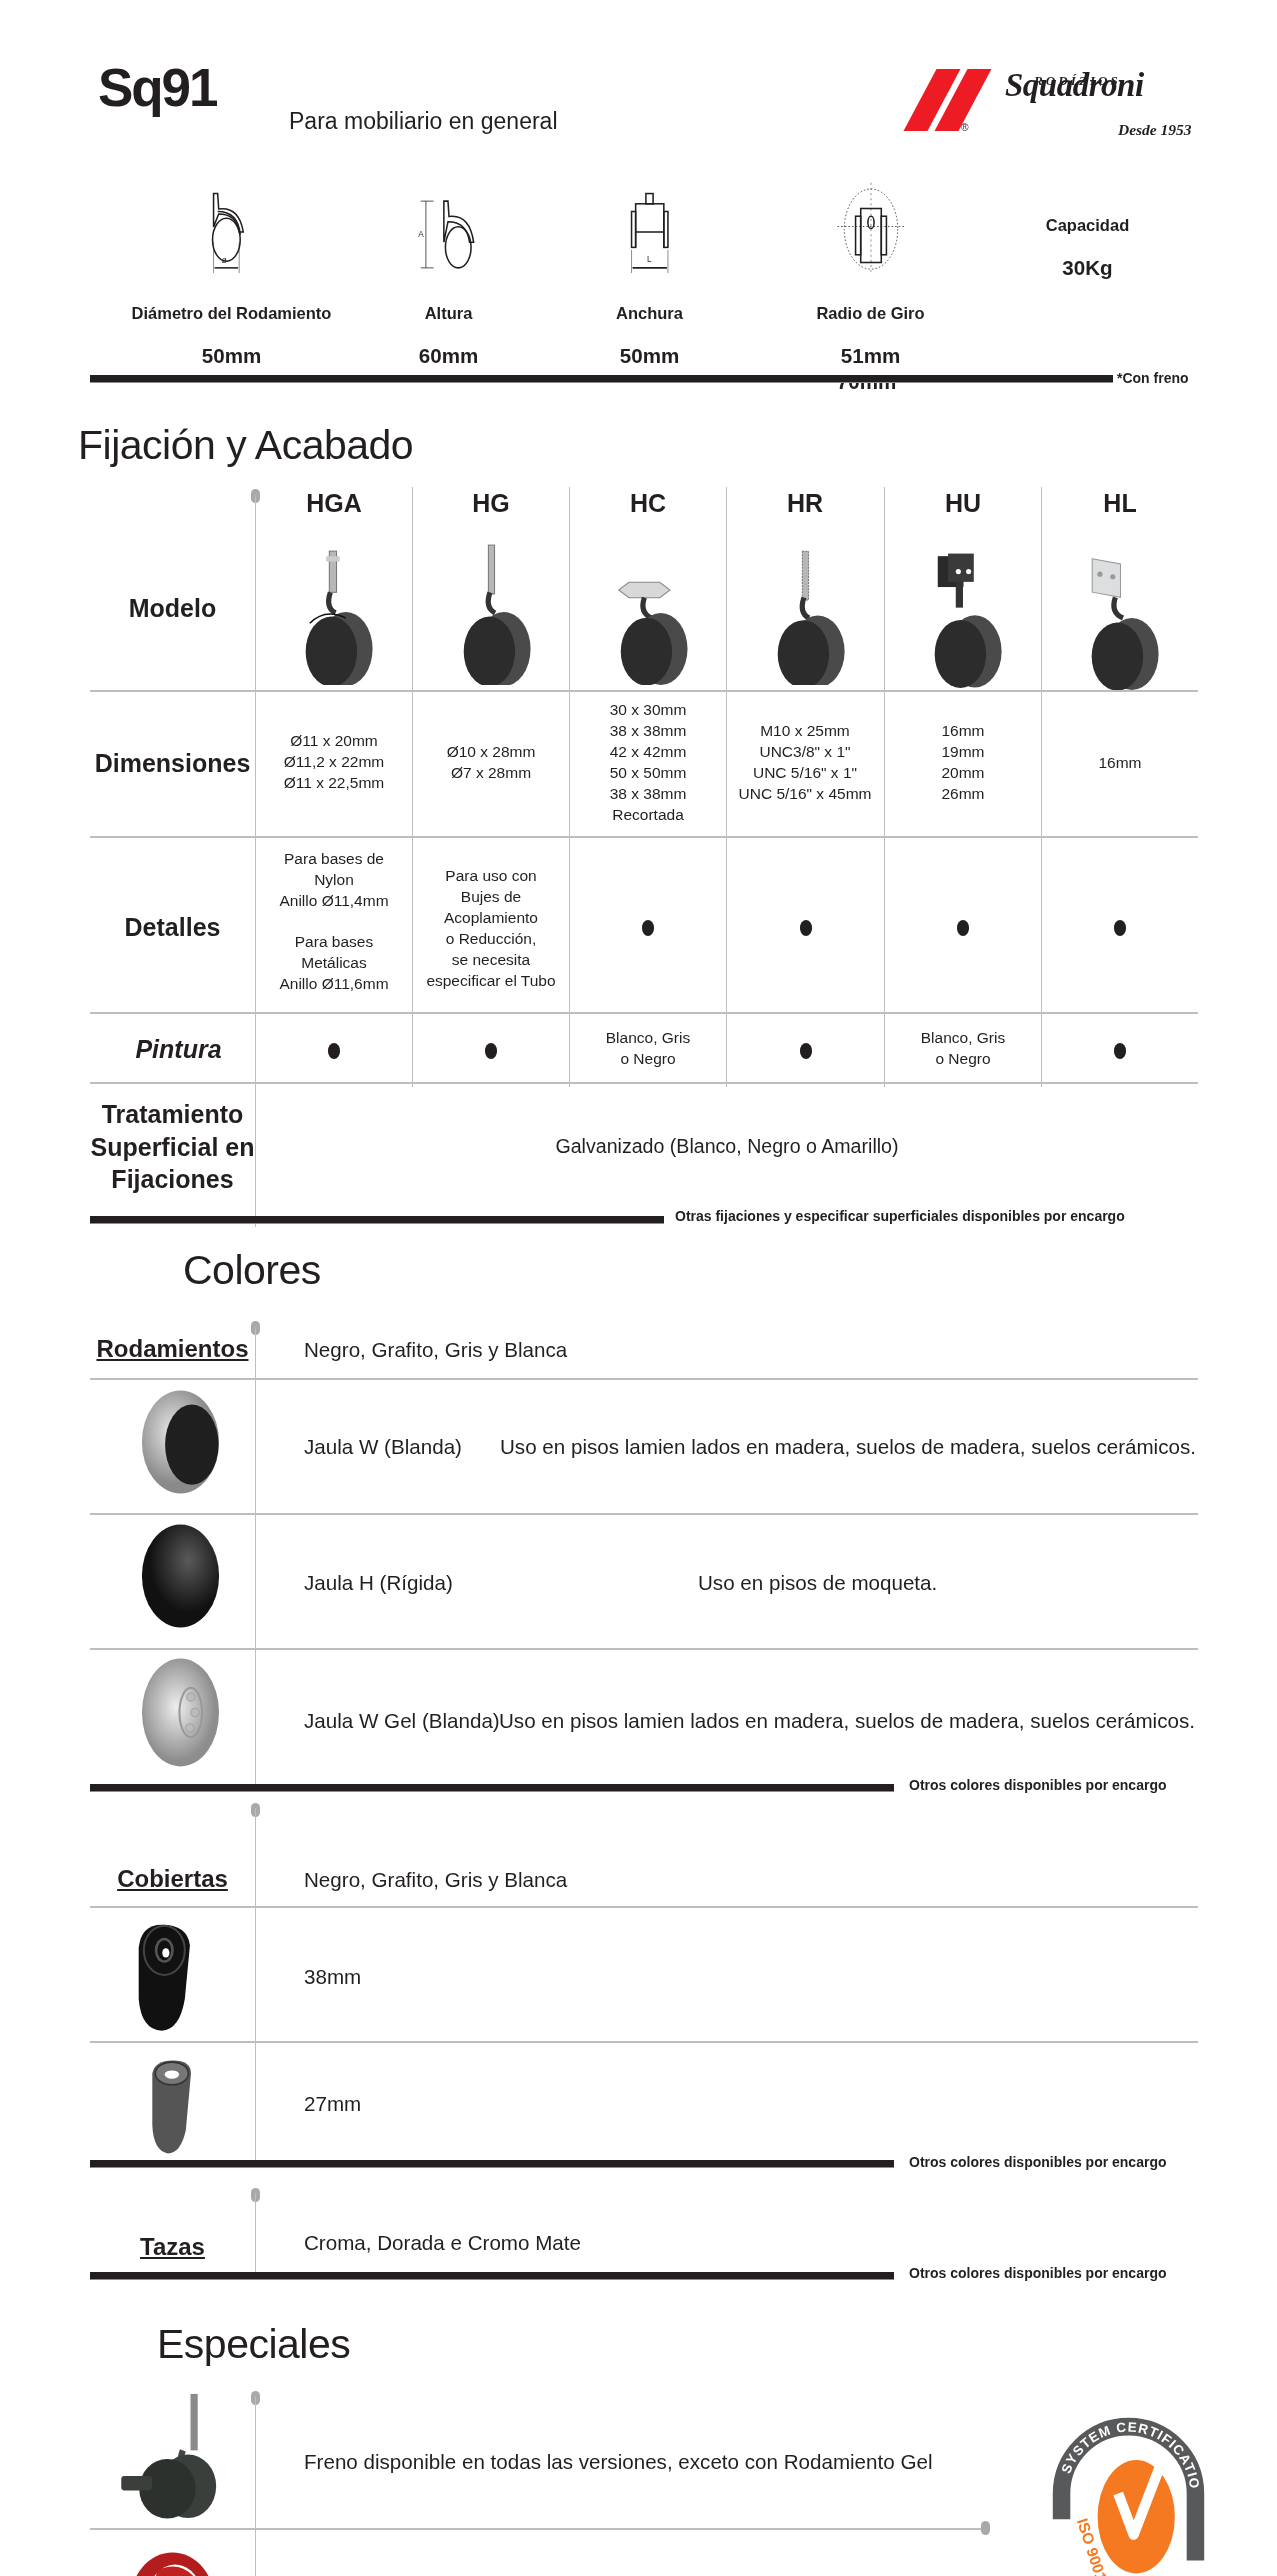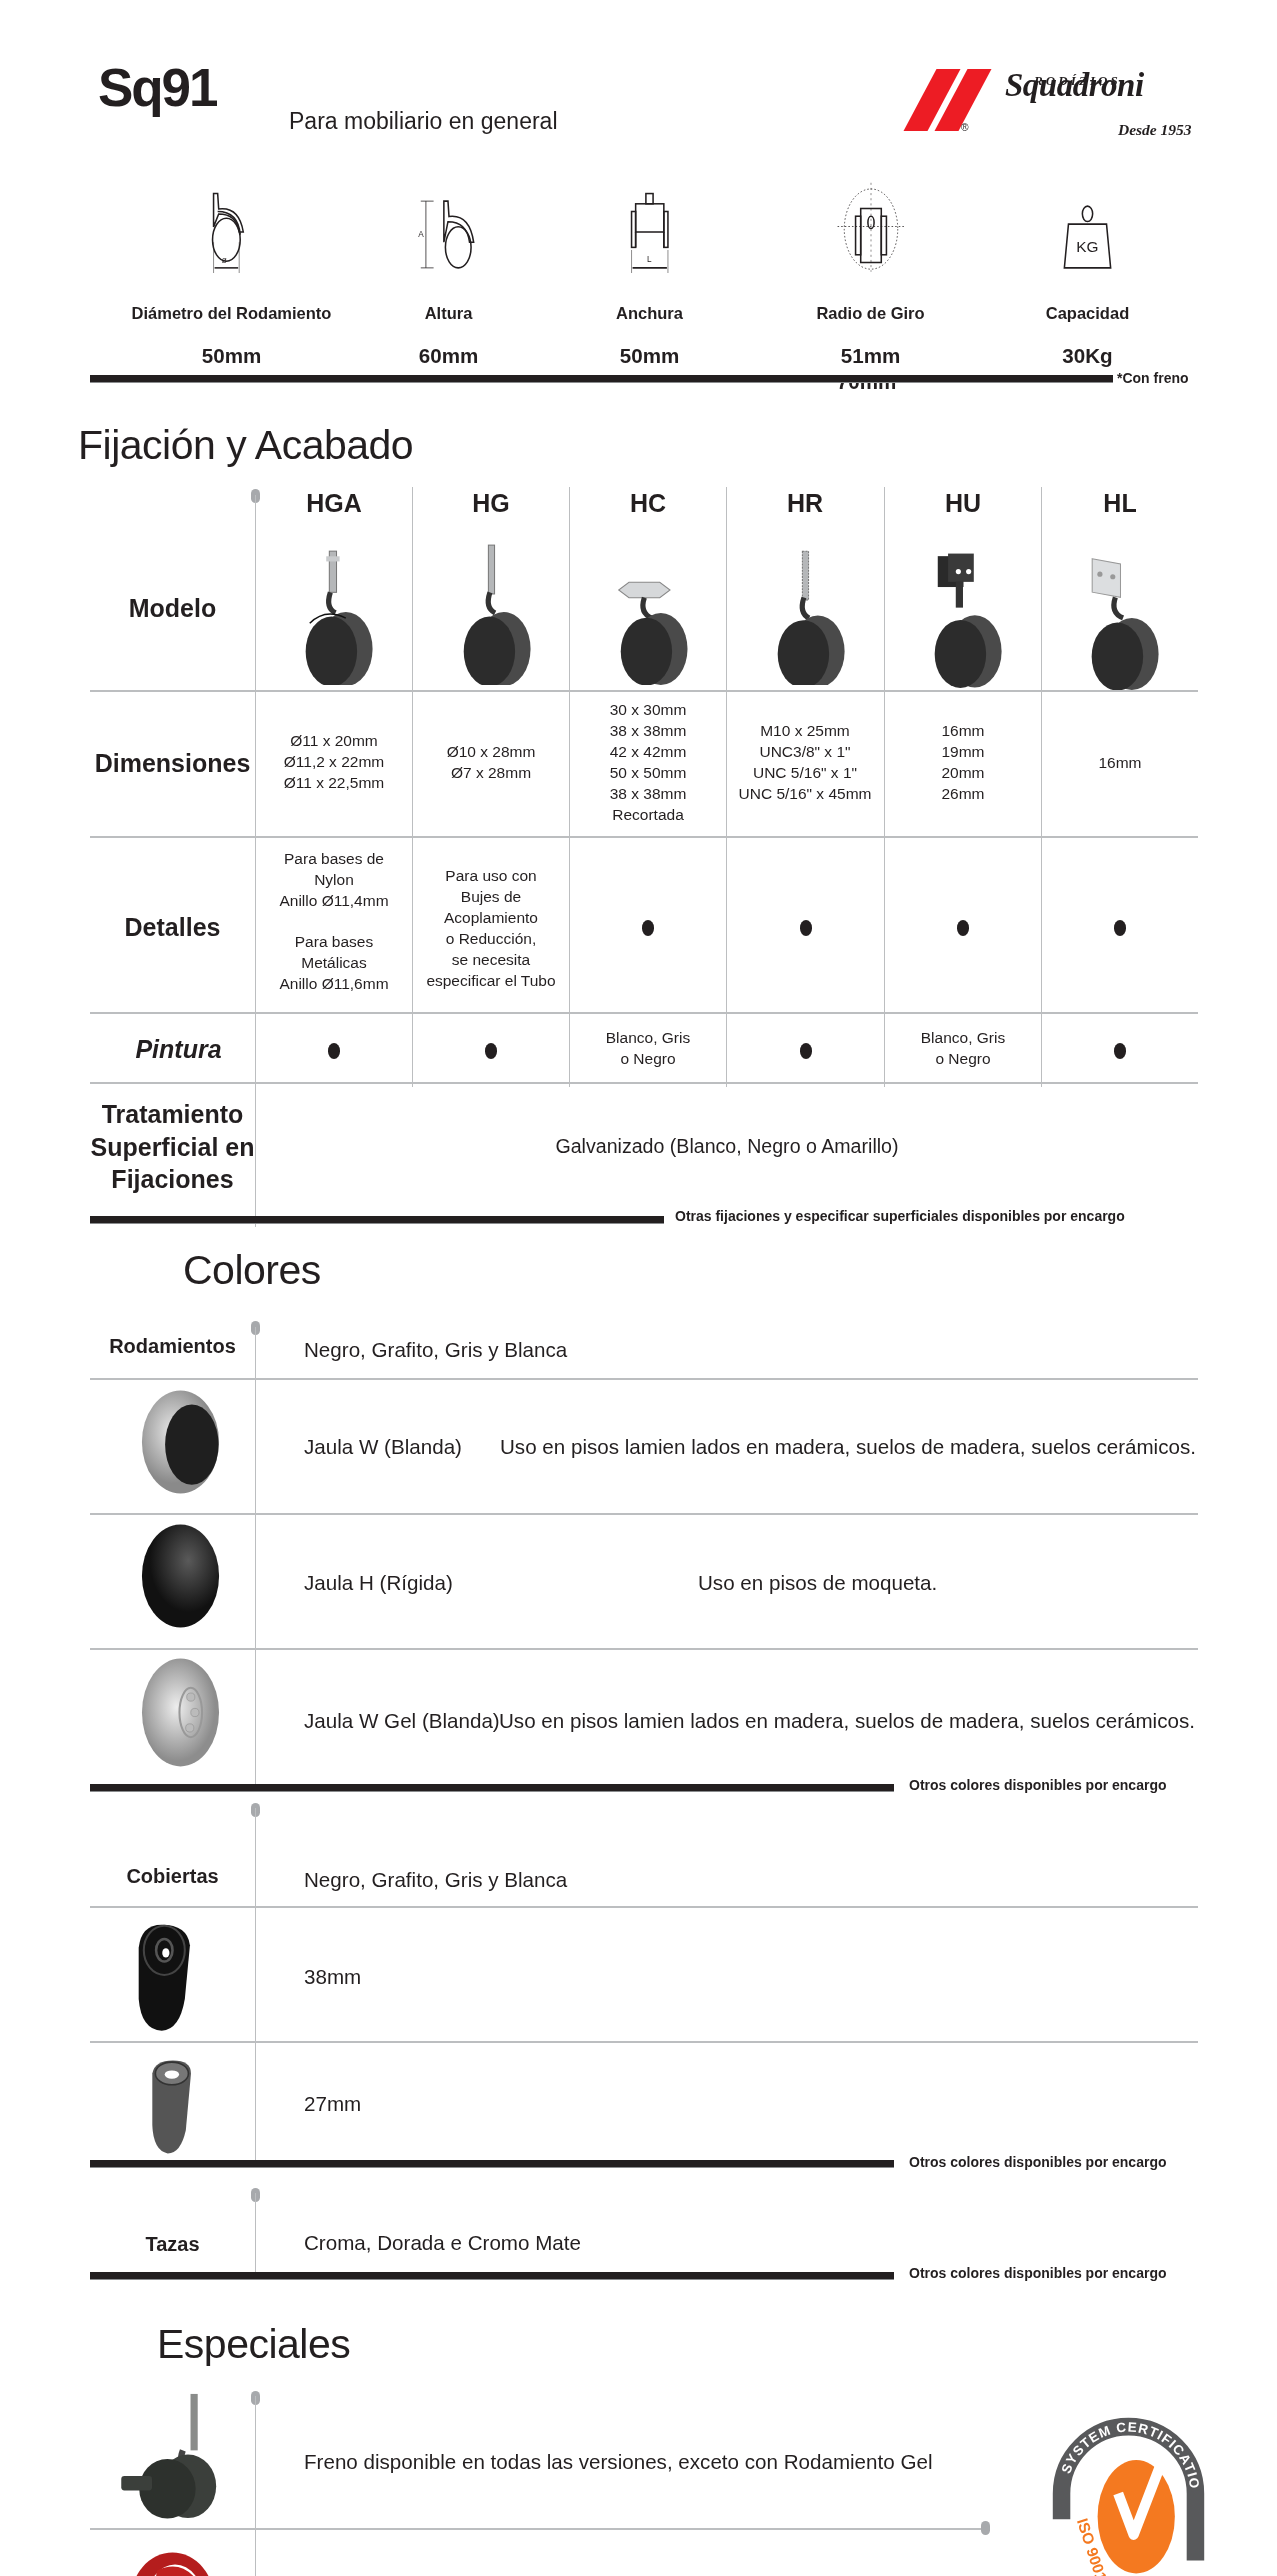--- a/index.html
+++ b/index.html
@@ -28,21 +28,21 @@
   .grid-line-h { height: 2.1px; background: #bcbec0; }
   .grid-line-v { width: 1px; background: #bcbec0; }
   .pin { width: 9.3px; height: 14.4px; border-radius: 4.6px; background: #a7a9ac; }
 
   .col-head { font-size: 25px; font-weight: 700; text-align: center; }
   .row-head { font-size: 25px; font-weight: 700; text-align: center; line-height: 1.3; }
   .cell { font-size: 15.5px; text-align: center; line-height: 1.35; }
   .dot { width: 12.4px; height: 15.5px; border-radius: 50%; background: #231f20; }
 
   .c-text { font-size: 20.6px; }
-  .big-label { font-size: 20px; font-weight: 700; text-align: center; }
+  .big-label { font-size: 24px; font-weight: 700; text-align: center; text-decoration: underline; }
 </style>
 </head>
 <body>
 
 <div class="abs title">Sq91</div>
 <div class="abs subtitle">Para mobiliario en general</div>
 
 <div class="abs logo">
   <div class="stripe" style="left:20.6px;"></div>
   <div class="stripe" style="left:52px;"></div>
@@ -115,27 +115,20 @@
     </svg>
   </div>
   <div class="lbl">Radio de Giro</div>
   <div class="val">
     <div>51mm</div>
     <div>70mm*</div>
   </div>
 </div>
 
 <div class="abs spec" style="left:974px; top:185px;">
-  <div class="ic">
-    <svg width="57" height="72" viewBox="0 0 110 140" fill="none" stroke="#231f20" stroke-width="3">
-      <ellipse cx="55" cy="25" rx="10" ry="15"></ellipse>
-      <path d="M18 45 L92 45 L100 130 L10 130 Z"></path>
-      <text x="33" y="100" font-size="30" fill="#231f20" stroke="none">KG</text>
-    </svg>
-  </div>
   <div class="lbl">Capacidad</div>
   <div class="val">30Kg</div>
 </div>
 
 <div class="abs bar" style="left:90px; top:375px; width:1023px;"></div>
 <div class="abs note" style="left:1117px; top:370px;">*Con freno</div>
 
 <div class="abs section-h" style="left:78px; top:422px;">Fijación y Acabado</div>
 
 <div class="abs pin" style="left:251px; top:489px;"></div>

